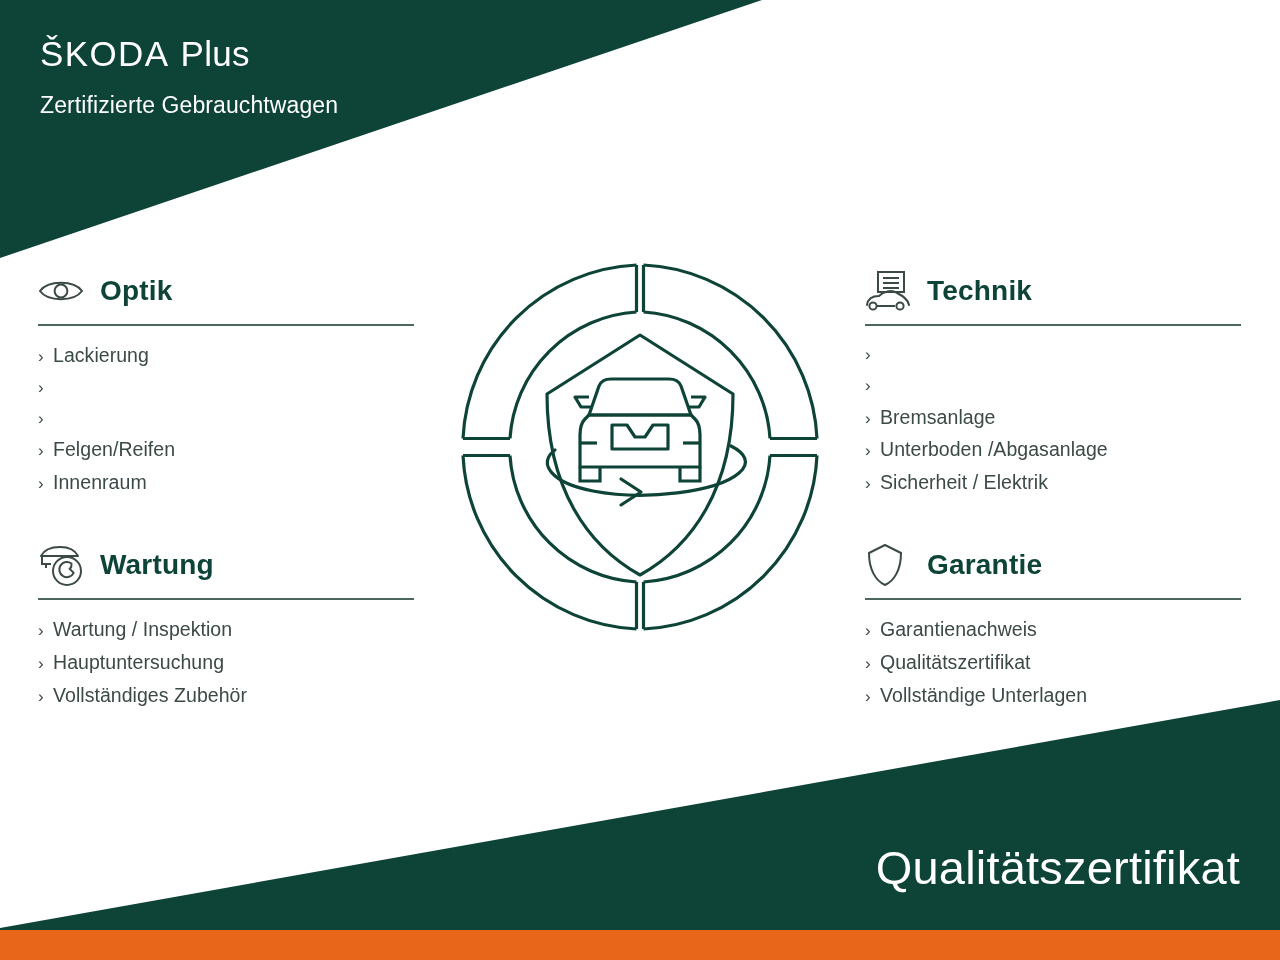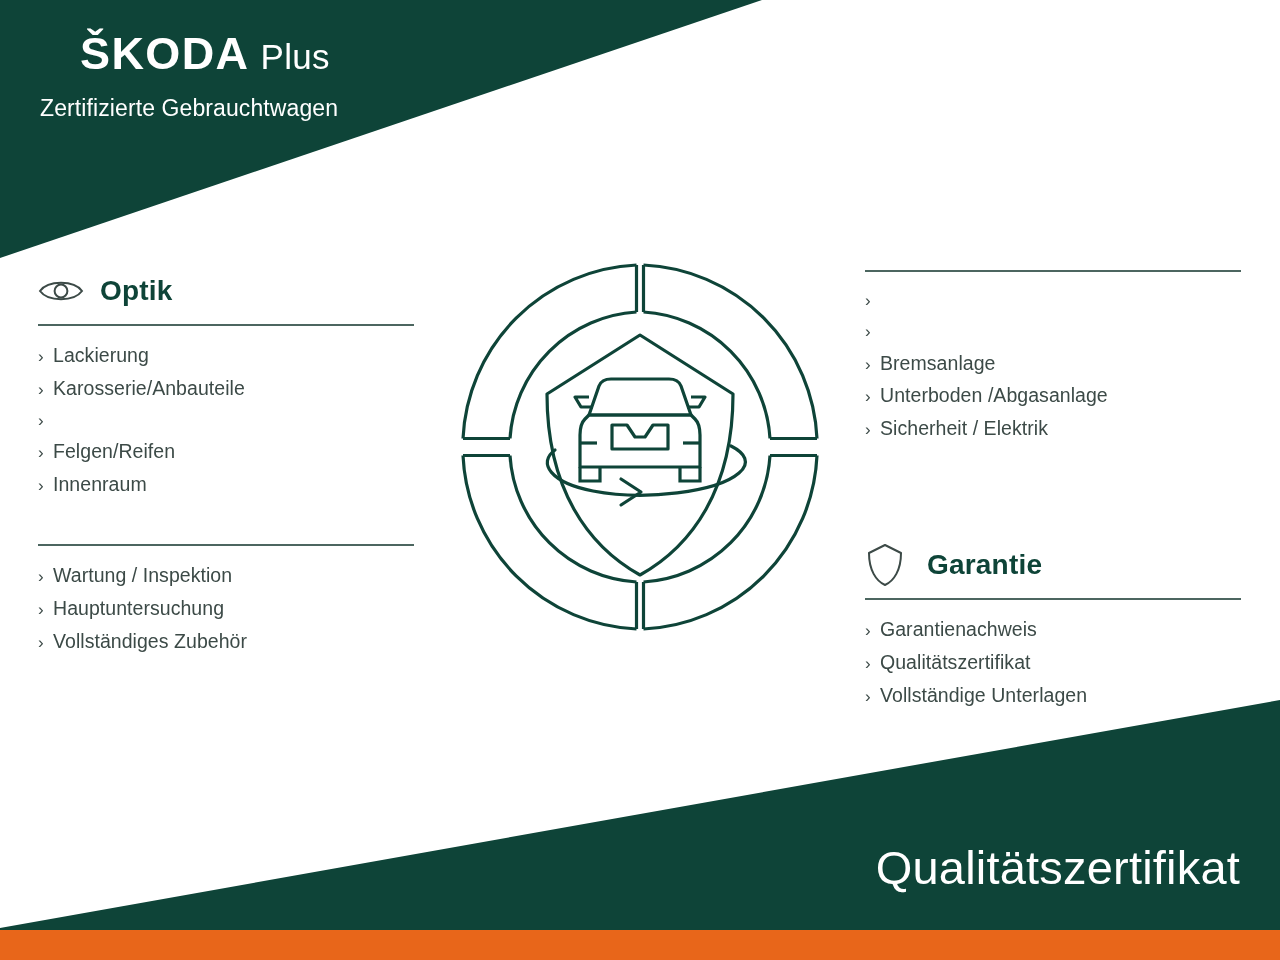--- a/index.html
+++ b/index.html
@@ -26,24 +26,23 @@
     color:#ffffff;
     z-index:5;
   }
   .brand-line1 {
     font-size:35px;
     line-height:40px;
     letter-spacing:0.2px;
     white-space:nowrap;
   }
   .brand-skoda {
-    font-weight:700;
+    font-weight:400;
     letter-spacing:1.4px;
-    font-size:45px;
-    margin-left:40px;
+    font-size:35px;
   }
   .brand-plus {
     font-weight:400;
     letter-spacing:0.3px;
     font-size:35px;
     margin-left:11px;
   }
   .brand-line2 {
     font-size:23px;
     line-height:30px;
@@ -156,37 +155,51 @@
       <span class="blk-title">Optik</span>
     </div>
     <div class="blk-rule"></div>
     <ul class="blk-list">
       <li>
           <span class="chev">›</span>
           <span>Lackierung</span>
         </li>
       <li>
           <span class="chev">›</span>
-          <span>Karosserie/Anbauteile</span>
         </li>
       <li>
           <span class="chev">›</span>
         </li>
       <li>
           <span class="chev">›</span>
           <span>Felgen/Reifen</span>
         </li>
       <li>
           <span class="chev">›</span>
           <span>Innenraum</span>
         </li>
     </ul>
   </div>
 
   <div class="col col-right blk-top">
+    <div class="blk-head">
+      <span class="blk-icon">
+        <svg width="46" height="42" viewBox="0 0 46 42">
+          <path d="M13 2 H39 V22 H13 Z" fill="none" stroke="#3C4A47" stroke-width="2"></path>
+          <line x1="18" y1="8" x2="34" y2="8" stroke="#3C4A47" stroke-width="2"></line>
+          <line x1="18" y1="13" x2="34" y2="13" stroke="#3C4A47" stroke-width="2"></line>
+          <line x1="18" y1="18" x2="34" y2="18" stroke="#3C4A47" stroke-width="2"></line>
+          <path d="M2 35 C3 27, 10 26, 14 26 C18 22, 26 19, 32 23 C38 26, 43 29, 44 35" fill="none" stroke="#3C4A47" stroke-width="2" stroke-linecap="round"></path>
+          <line x1="12" y1="36" x2="30" y2="36" stroke="#3C4A47" stroke-width="2"></line>
+          <circle cx="8" cy="36" r="3.6" fill="none" stroke="#3C4A47" stroke-width="2"></circle>
+          <circle cx="35" cy="36" r="3.6" fill="none" stroke="#3C4A47" stroke-width="2"></circle>
+        </svg>
+      </span>
+      <span class="blk-title">Technik</span>
+    </div>
     <div class="blk-rule"></div>
     <ul class="blk-list">
       <li>
           <span class="chev">›</span>
         </li>
       <li>
           <span class="chev">›</span>
         </li>
       <li>
           <span class="chev">›</span>
@@ -197,20 +210,33 @@
           <span>Unterboden /Abgasanlage</span>
         </li>
       <li>
           <span class="chev">›</span>
           <span>Sicherheit / Elektrik</span>
         </li>
     </ul>
   </div>
 
   <div class="col col-left blk-bottom">
+    <div class="blk-head">
+      <span class="blk-icon">
+        <svg width="48" height="44" viewBox="0 0 48 44">
+          <path d="M3 13 C6 7, 12 4, 22 4 C32 4, 37 7, 40 13" fill="none" stroke="#3C4A47" stroke-width="2" stroke-linecap="round"></path>
+          <line x1="3" y1="13" x2="40" y2="13" stroke="#3C4A47" stroke-width="2"></line>
+          <path d="M4 14 V21 H13" fill="none" stroke="#3C4A47" stroke-width="2"></path>
+          <line x1="8" y1="21" x2="8" y2="25" stroke="#3C4A47" stroke-width="2"></line>
+          <circle cx="29" cy="28" r="14" fill="#FFFFFF" stroke="#3C4A47" stroke-width="2"></circle>
+          <path d="M33.5 20.5 a7.6 7.6 0 1 0 2.2 9.4 l-4.1 -4.1 1.6 -1.6 z" fill="none" stroke="#3C4A47" stroke-width="2" stroke-linejoin="round"></path>
+        </svg>
+      </span>
+      <span class="blk-title">Wartung</span>
+    </div>
     <div class="blk-rule"></div>
     <ul class="blk-list">
       <li>
           <span class="chev">›</span>
           <span>Wartung / Inspektion</span>
         </li>
       <li>
           <span class="chev">›</span>
           <span>Hauptuntersuchung</span>
         </li>

